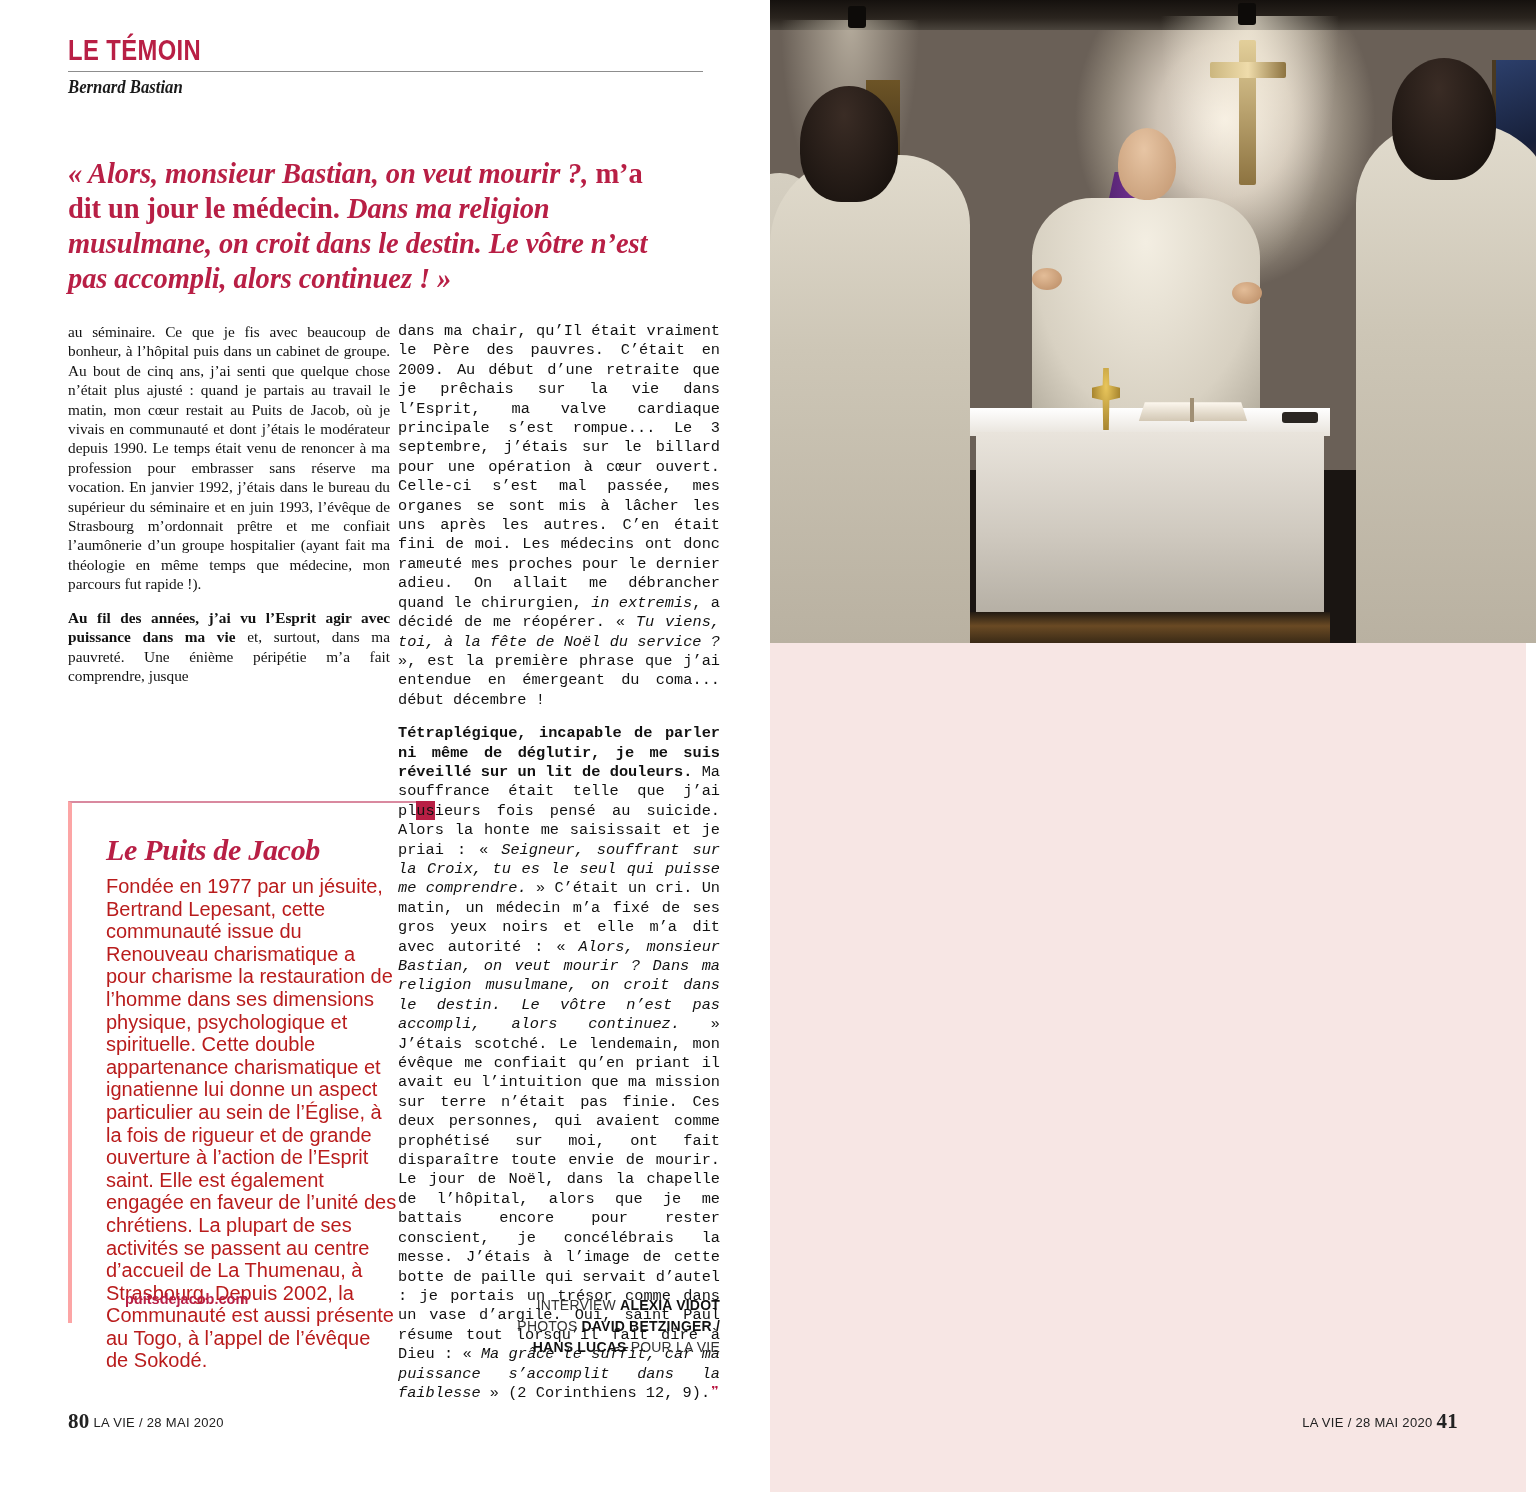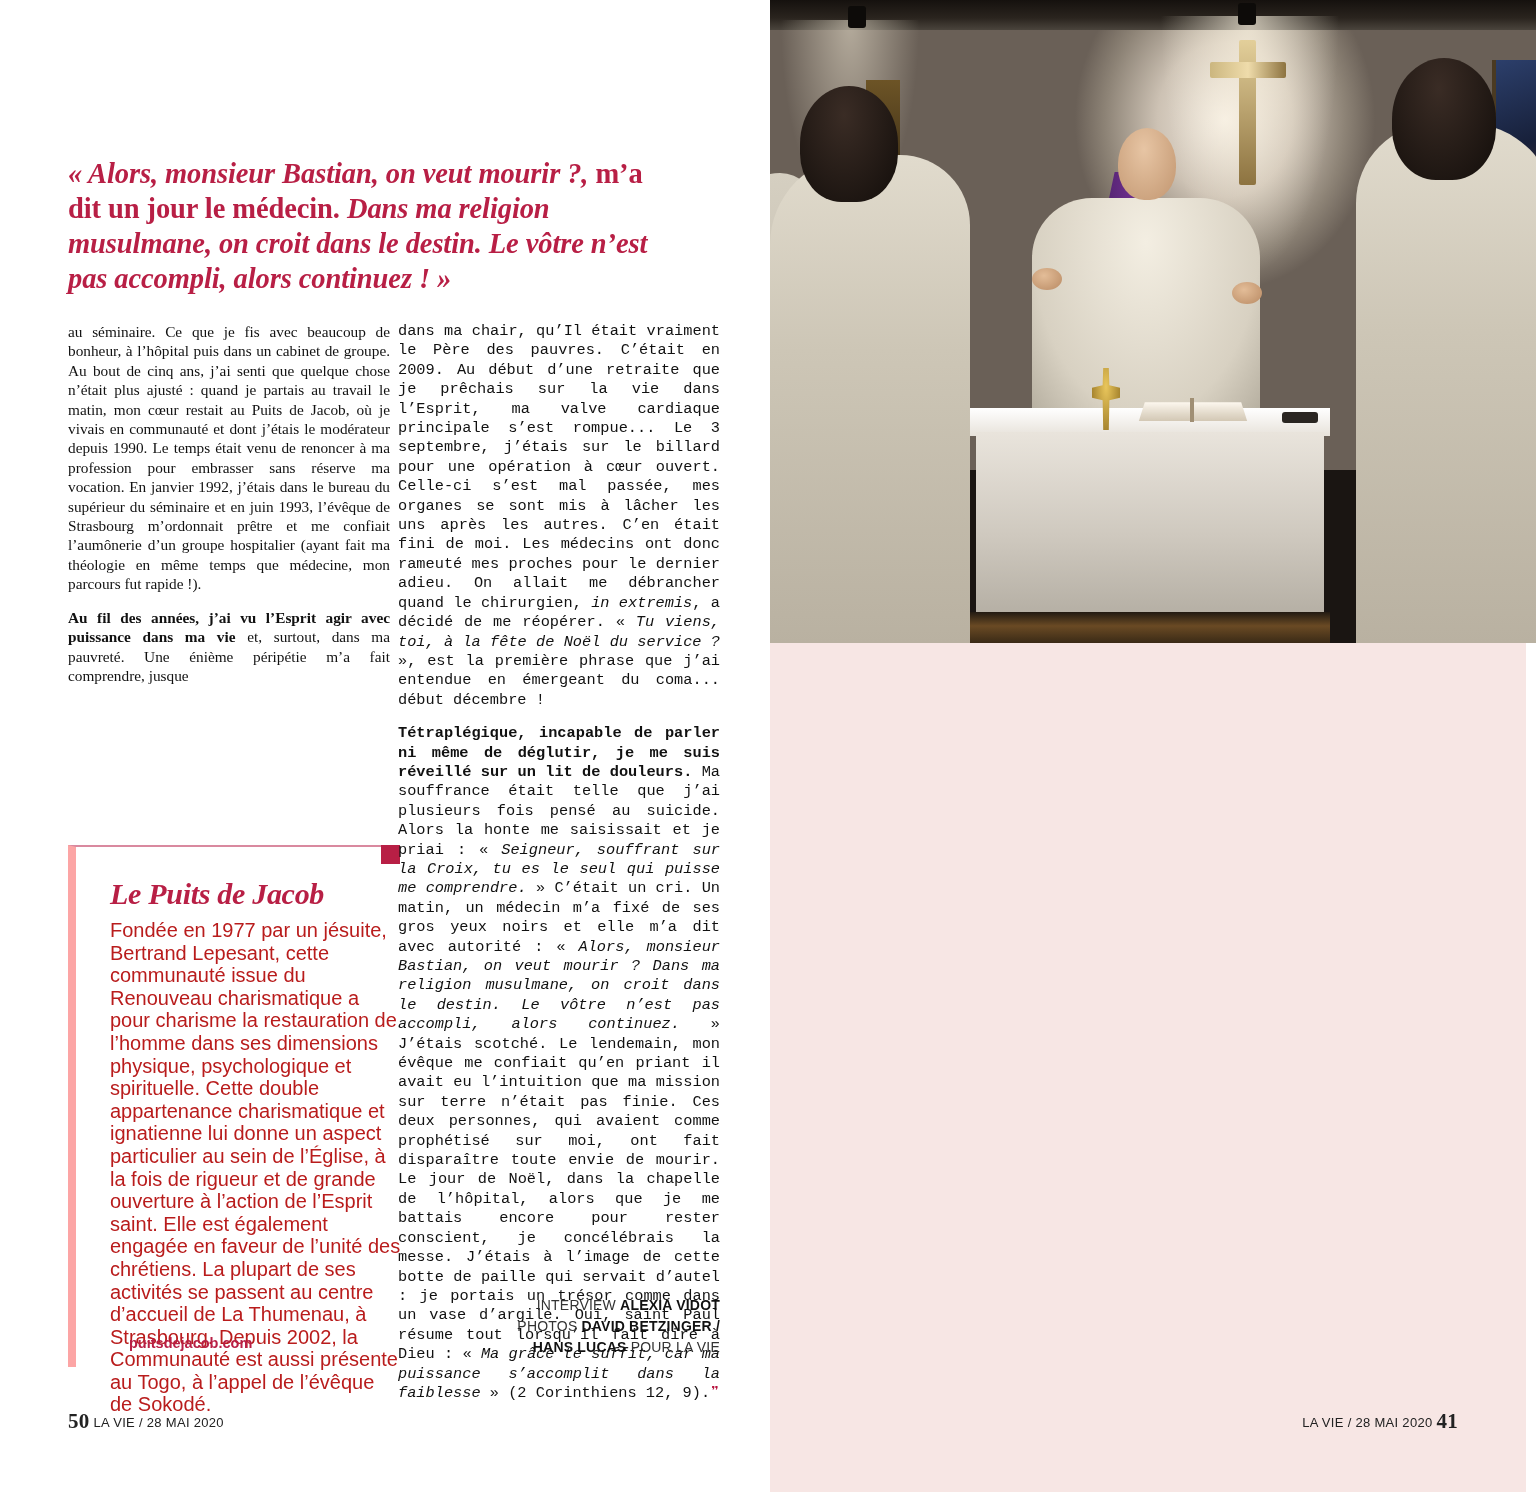--- a/index.html
+++ b/index.html
@@ -67,23 +67,24 @@
   .col p{margin:0;}
   .col p + p{margin-top:14px;}
   .col .lead{font-weight:bold;}
   .col em{font-style:italic;}
 
   #col1{left:68px;top:322px;width:322px;}
   #col2{left:398px;top:322px;width:322px;font-family:Liberation Mono, monospace;}
 
   
   .sidebar-box{
-    position:absolute;left:68px;top:845px;width:322px;height:520px;
-    border-left:8px solid #fca5a5;
+    position:absolute;left:68px;top:801px;width:322px;height:520px;
+    border-left:4px solid #fca5a5;
     border-top:2px solid #d9899f;
+    padding-left:39px;
   }
   .sidebar-box .corner-square{
     position:absolute;right:-2px;top:-2px;width:19px;height:19px;
     background:#b81f45;
   }
   .sidebar-title{
     position:absolute;left:34px;top:30px;width:290px;
     font-family:"Liberation Serif", serif;
     font-weight:bold;font-style:italic;
     font-size:30px;color:#b81f45;
@@ -249,20 +250,25 @@
   }
   .endmark{color:#b8143f;font-weight:bold;}
 </style>
 </head>
 <body>
 
 <div class="spread">
 
   <div class="page-left">
 
+    <div class="rubric">
+      <div class="rubric-title">LE TÉMOIN</div>
+      <div class="rubric-rule"></div>
+      <div class="rubric-name">Bernard Bastian</div>
+    </div>
 
     <div class="standfirst">
       <span>« Alors, monsieur Bastian, on veut mourir ?,</span>
       <span class="roman">m’a dit un jour le médecin.</span><span> Dans ma religion musulmane, on croit dans le destin. Le vôtre n’est pas accompli, alors continuez ! »</span>
     </div>
 
     <div class="col" id="col1">
       <p>au séminaire. Ce que je fis avec beaucoup de bonheur, à l’hôpital puis dans un cabinet de groupe. Au bout de cinq ans, j’ai senti que quelque chose n’était plus ajusté : quand je partais au travail le matin, mon cœur restait au Puits de Jacob, où je vivais en communauté et dont j’étais le modérateur depuis 1990. Le temps était venu de renoncer à ma profession pour embrasser sans réserve ma vocation. En janvier 1992, j’étais dans le bureau du supérieur du séminaire et en juin 1993, l’évêque de Strasbourg m’ordonnait prêtre et me confiait l’aumônerie d’un groupe hospitalier (ayant fait ma théologie en même temps que médecine, mon parcours fut rapide !).</p>
       <p><span class="lead">Au fil des années, j’ai vu l’Esprit agir avec puissance dans ma vie</span><span> et, surtout, dans ma pauvreté. Une énième péripétie m’a fait comprendre, jusque</span></p>
     </div>
@@ -279,21 +285,21 @@
       <p><span class="lead">Tétraplégique, incapable de parler ni même de déglutir, je me suis réveillé sur un lit de douleurs.</span><span> Ma souffrance était telle que j’ai plusieurs fois pensé au suicide. Alors la honte me saisissait et je priai : « </span><em>Seigneur, souffrant sur la Croix, tu es le seul qui puisse me comprendre.</em><span> » C’était un cri. Un matin, un médecin m’a fixé de ses gros yeux noirs et elle m’a dit avec autorité : « </span><em>Alors, monsieur Bastian, on veut mourir ? Dans ma religion musulmane, on croit dans le destin. Le vôtre n’est pas accompli, alors continuez.</em><span> » J’étais scotché. Le lendemain, mon évêque me confiait qu’en priant il avait eu l’intuition que ma mission sur terre n’était pas finie. Ces deux personnes, qui avaient comme prophétisé sur moi, ont fait disparaître toute envie de mourir. Le jour de Noël, dans la chapelle de l’hôpital, alors que je me battais encore pour rester conscient, je concélébrais la messe. J’étais à l’image de cette botte de paille qui servait d’autel : je portais un trésor comme dans un vase d’argile. Oui, saint Paul résume tout lorsqu’il fait dire à Dieu : « </span><em>Ma grâce te suffit, car ma puissance s’accomplit dans la faiblesse</em><span> » (2 Corinthiens 12, 9).</span><span class="endmark">❞</span></p>
     </div>
 
     <div class="credits">
       <div><span>INTERVIEW </span><b>ALEXIA VIDOT</b></div>
       <div><span>PHOTOS </span><b>DAVID BETZINGER /</b></div>
       <div><b>HANS LUCAS</b><span> POUR LA VIE</span></div>
     </div>
 
     <div class="folio" id="folio-left">
-      <span class="num">50</span><span> LA VIE / 28 MAI 2020</span>
+      <span class="num">80</span><span> LA VIE / 28 MAI 2020</span>
     </div>
   </div>
 
   <div class="page-right">
 
     <div class="photo">
       <div class="wall"></div>
       <div class="ceiling"></div>
       <div class="beam-l"></div>
       <div class="beam-r"></div>

